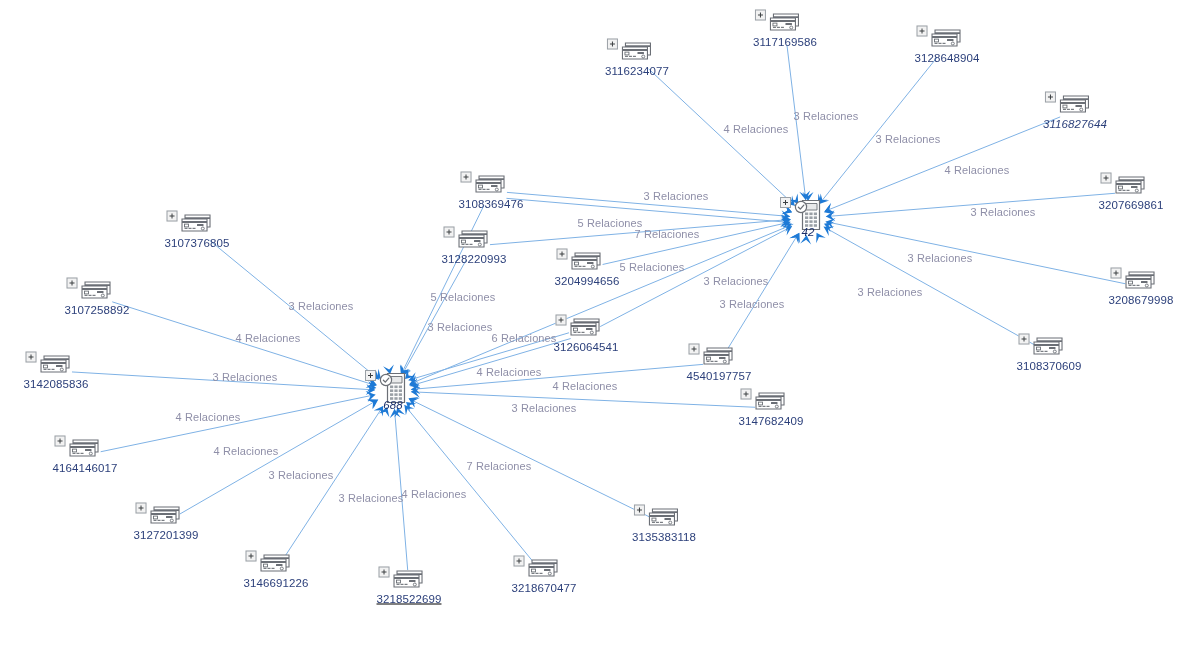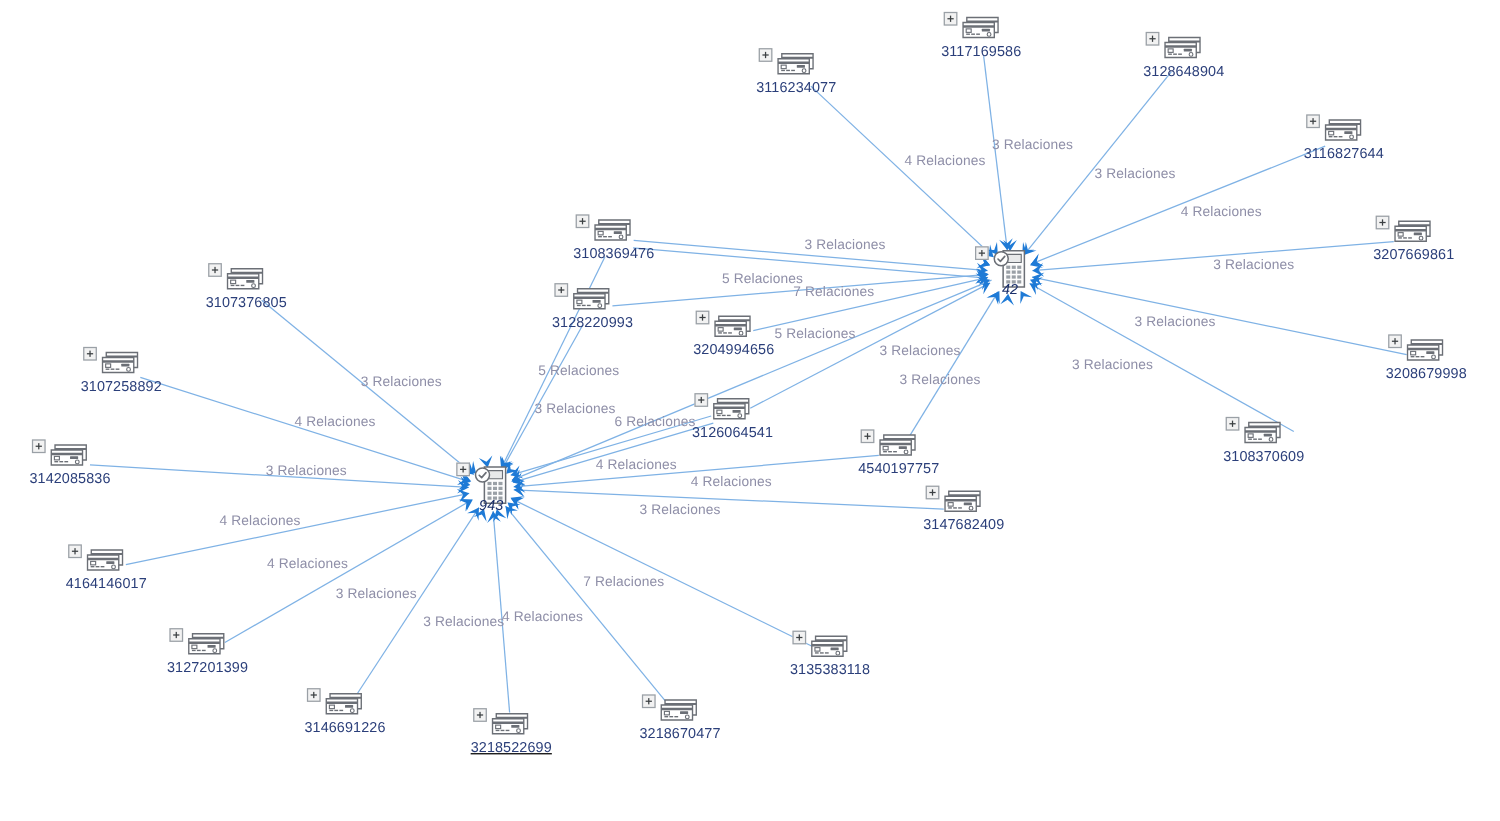--- a/index.html
+++ b/index.html
@@ -235,21 +235,21 @@
       <rect x="5" y="12.6" width="4" height="2.8" fill="none" stroke="#6b6f76" stroke-width="0.9"></rect>
       <rect x="17.5" y="12.4" width="6.5" height="2.2" rx="0.4"></rect>
       <rect x="5" y="16.3" width="3" height="1.1"></rect>
       <rect x="9" y="16.3" width="3" height="1.1"></rect>
       <rect x="13" y="16.3" width="3" height="1.1"></rect>
       <circle cx="23.3" cy="17" r="1.5" fill="none" stroke="#6b6f76" stroke-width="0.9"></circle>
     </g>
   </svg><span class="plus-badge"></span></div>
         <div class="node-label">3128648904</div>
       </div>
-      <div class="node" style="left: 1075px; top: 111px;">
+      <div class="node" style="left: 1075px; top: 111px; font-style: italic;">
         <div class="node-glyph">
   <svg width="34" height="24" viewBox="0 0 34 24" xmlns="http://www.w3.org/2000/svg">
     <g fill="none" stroke="#6b6f76" stroke-width="1.1">
       <path d="M5.5 3.5 h25 v12 h-25 z" fill="#ffffff"></path>
       <path d="M5.5 6.6 h25" stroke-width="1.6"></path>
     </g>
     <g fill="none" stroke="#6b6f76" stroke-width="1.1">
       <path d="M2.5 7.5 h25 v12 h-25 z" fill="#ffffff"></path>
       <path d="M2.5 10.6 h25" stroke-width="2"></path>
     </g>
@@ -301,21 +301,21 @@
       <rect x="5" y="12.6" width="4" height="2.8" fill="none" stroke="#6b6f76" stroke-width="0.9"></rect>
       <rect x="17.5" y="12.4" width="6.5" height="2.2" rx="0.4"></rect>
       <rect x="5" y="16.3" width="3" height="1.1"></rect>
       <rect x="9" y="16.3" width="3" height="1.1"></rect>
       <rect x="13" y="16.3" width="3" height="1.1"></rect>
       <circle cx="23.3" cy="17" r="1.5" fill="none" stroke="#6b6f76" stroke-width="0.9"></circle>
     </g>
   </svg><span class="plus-badge"></span></div>
         <div class="node-label">3208679998</div>
       </div>
-      <div class="node" style="left: 1011px; top: 353px;">
+      <div class="node" style="left: 1049px; top: 353px;">
         <div class="node-glyph">
   <svg width="34" height="24" viewBox="0 0 34 24" xmlns="http://www.w3.org/2000/svg">
     <g fill="none" stroke="#6b6f76" stroke-width="1.1">
       <path d="M5.5 3.5 h25 v12 h-25 z" fill="#ffffff"></path>
       <path d="M5.5 6.6 h25" stroke-width="1.6"></path>
     </g>
     <g fill="none" stroke="#6b6f76" stroke-width="1.1">
       <path d="M2.5 7.5 h25 v12 h-25 z" fill="#ffffff"></path>
       <path d="M2.5 10.6 h25" stroke-width="2"></path>
     </g>
@@ -703,16 +703,16 @@
         <rect x="16.4" y="22.3" width="3.2" height="2.6"></rect>
         <rect x="20.8" y="22.3" width="3.2" height="2.6"></rect>
         <rect x="12" y="26.2" width="3.2" height="2.6"></rect>
         <rect x="16.4" y="26.2" width="3.2" height="2.6"></rect>
         <rect x="20.8" y="26.2" width="3.2" height="2.6"></rect>
       </g>
       <circle cx="8" cy="9" r="5.6" fill="#ffffff" stroke="#6b6f76" stroke-width="1.2"></circle>
       <path d="M5.4 9.2 l1.9 1.9 l3.5 -4" fill="none" stroke="#6b6f76" stroke-width="1.3" stroke-linecap="round" stroke-linejoin="round"></path>
     </g>
   </svg><span class="plus-badge"></span></div>
-        <div class="node-label">943</div>
+        <div class="node-label">688</div>
       </div>
     </div>
 </div>
 
 </body></html>

